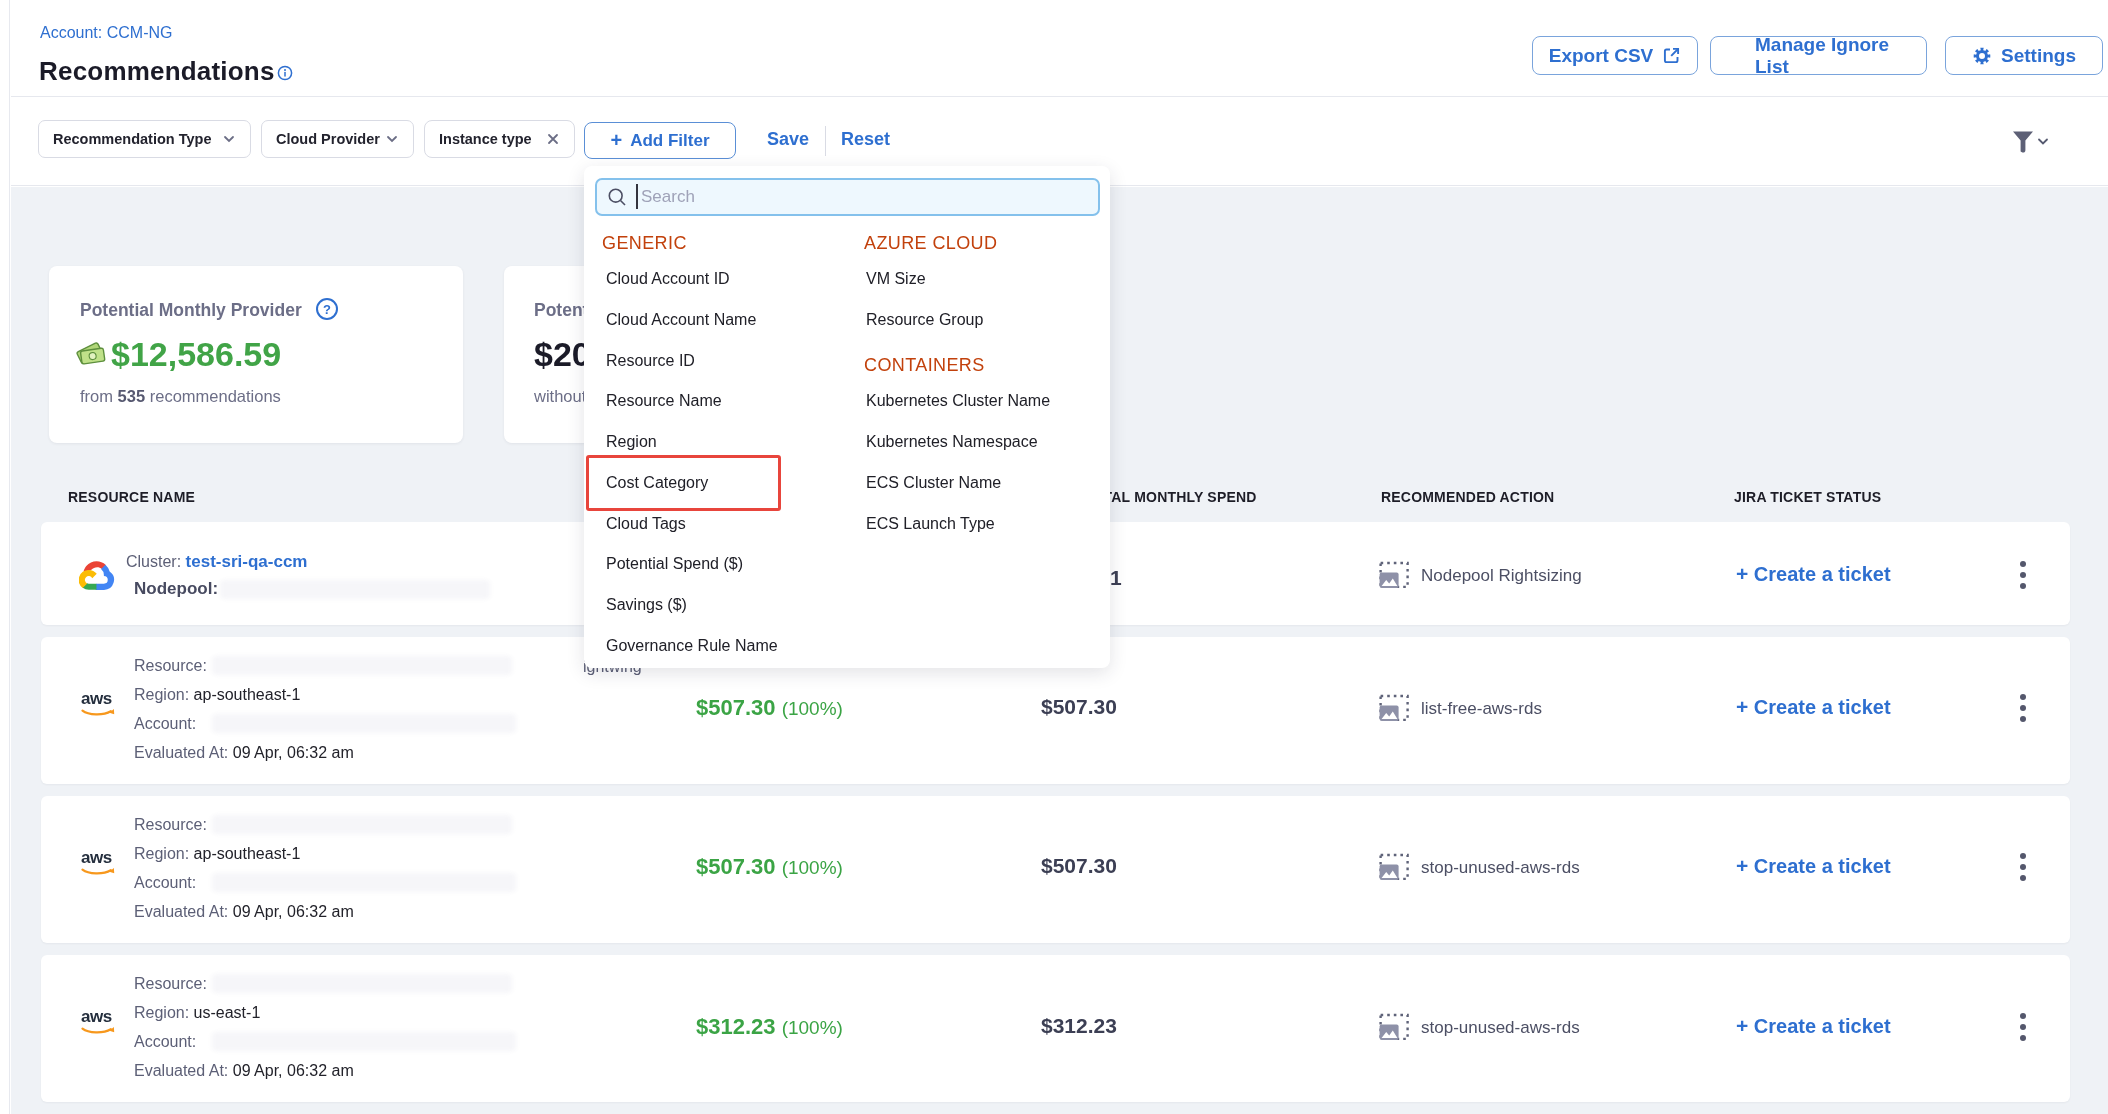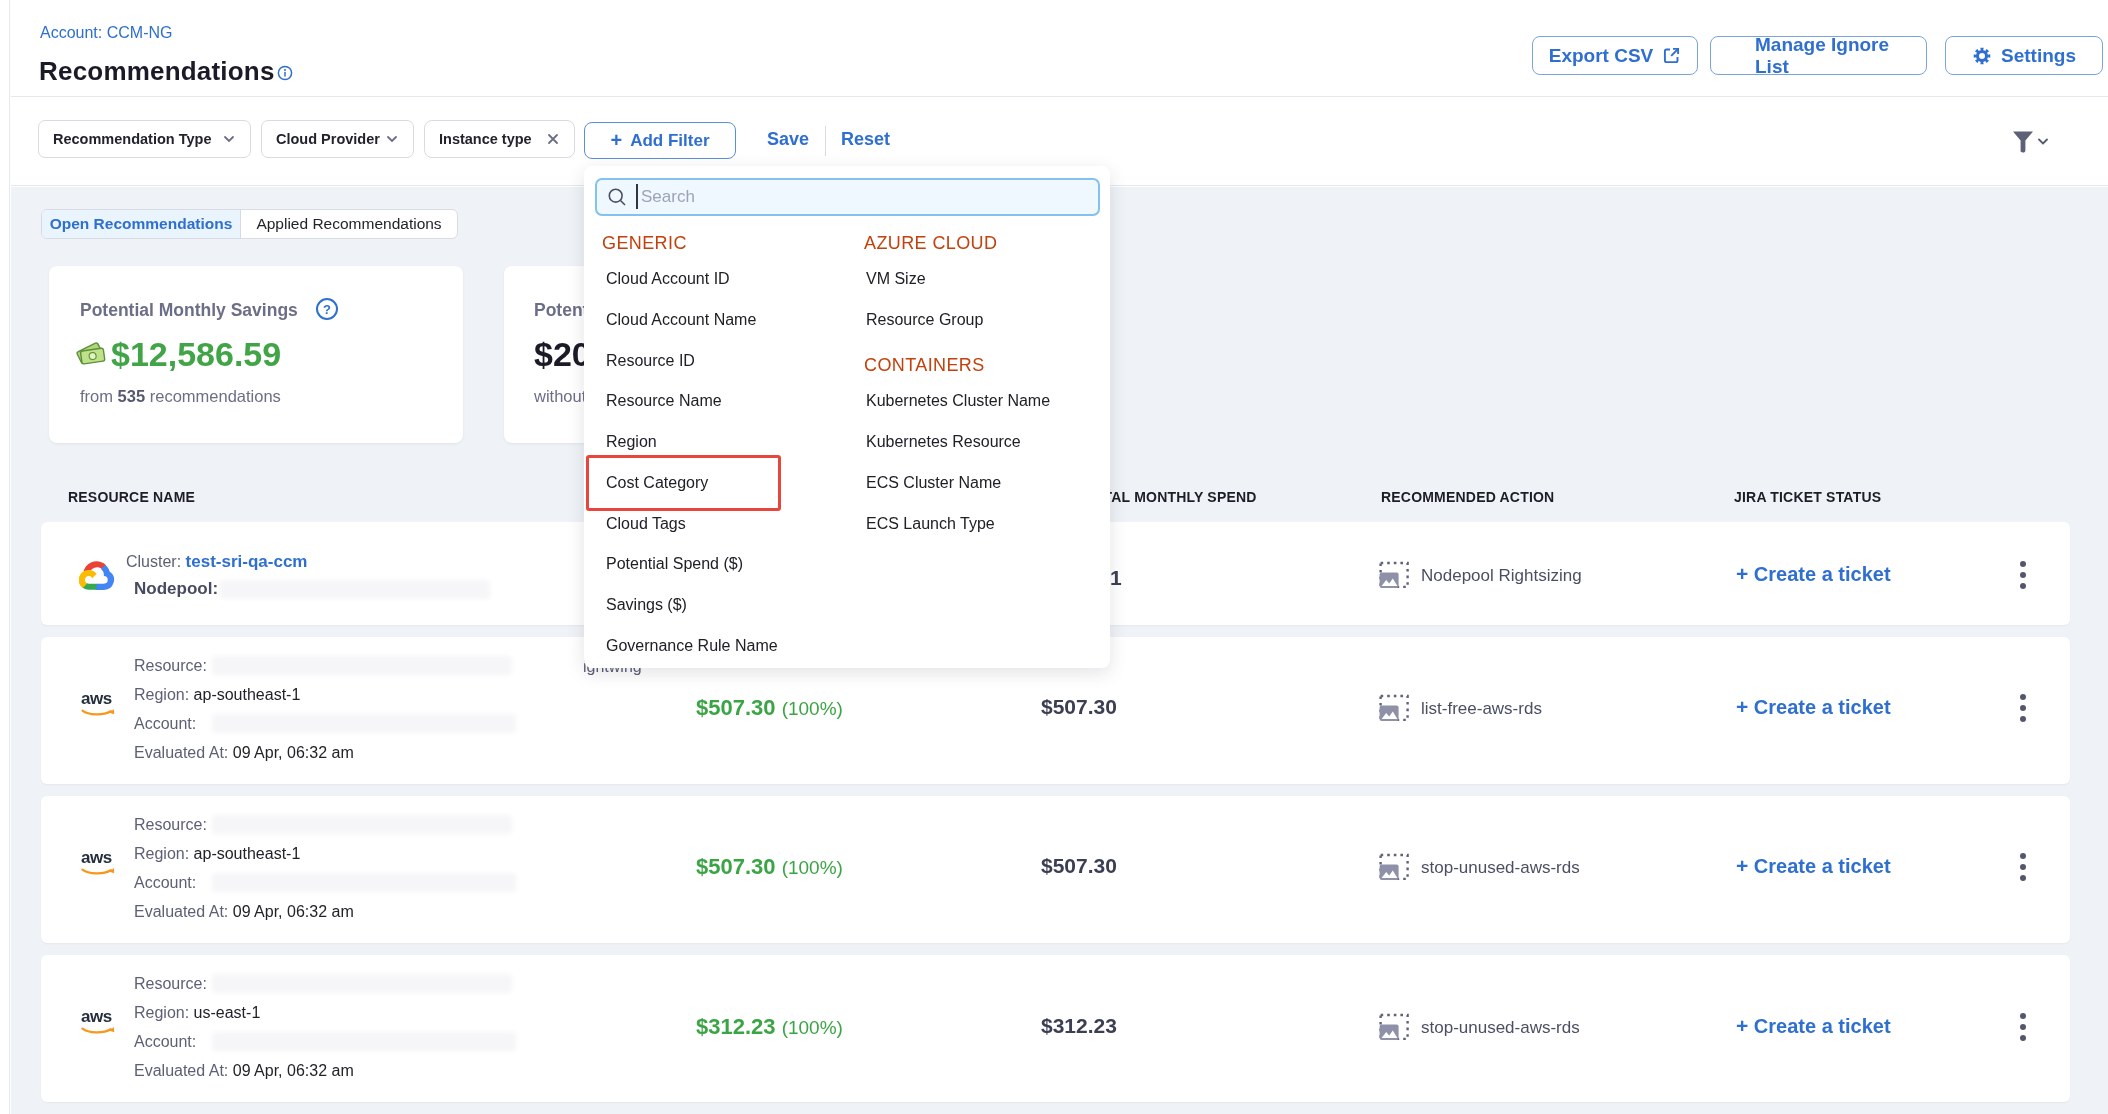--- a/index.html
+++ b/index.html
@@ -90,28 +90,24 @@
   <div class="abs blue bold" style="left:767px; top:129px; font-size:18px;">Save</div>
   <div class="abs" style="left:825px; top:126px; width:1px; height:30px; background:#d9dbe4;"></div>
   <div class="abs blue bold" style="left:841px; top:129px; font-size:18px;">Reset</div>
   <svg class="abs" style="left:2012px; top:130px;" width="22" height="24" viewBox="0 0 22 24">
     <path d="M1 1.5 h20 l-7.6 9.1 v9.6 c0 1.6 -1.6 2.9 -3 2.2 l-1.8-1 v-10.8 z" fill="#5d6076"></path>
   </svg>
   <svg class="abs" style="left:2037px; top:137px;" width="12" height="10" viewBox="0 0 12 10" fill="none" stroke="#565a70" stroke-width="1.8" stroke-linecap="round">
       <path d="M2 2.5 l4 4 4-4"></path>
     </svg>
 
-  <div class="abs" style="left:41px; top:209px; height:30px; border:1px solid #d9dbe4; border-radius:6px; background:#fff; display:flex; overflow:hidden;">
-    <div style="width:199px; background:#e9f4fc; color:#2e6fd0; font-weight:bold; font-size:15.5px; display:flex; align-items:center; justify-content:center; border-right:1px solid #d9dbe4;">Open Recommendations</div>
-    <div style="width:216px; color:#23232e; font-size:15.5px; display:flex; align-items:center; justify-content:center;">Applied Recommendations</div>
-  </div>
 
   <div class="card" style="left:49px; top:266px; width:414px; height:177px;"></div>
   <div class="card" style="left:504px; top:266px; width:414px; height:177px;"></div>
-  <div class="abs" style="left:80px; top:300px; font-size:17.5px; font-weight:bold; color:#6c6e87;">Potential Monthly Savings</div>
+  <div class="abs" style="left:80px; top:300px; font-size:17.5px; font-weight:bold; color:#6c6e87;">Potential Monthly Provider</div>
   <svg class="abs" style="left:315px; top:297px;" width="24" height="24" viewBox="0 0 24 24">
     <circle cx="12" cy="12" r="10" fill="none" stroke="#2e6fd0" stroke-width="2"></circle>
     <text x="12" y="16.6" font-size="13" font-weight="bold" fill="#2e6fd0" text-anchor="middle" font-family="Liberation Sans">?</text>
   </svg>
   <svg class="abs" style="left:76px; top:338px;" width="32" height="30" viewBox="0 0 32 30">
     <g transform="rotate(-26 13 15)">
       <rect x="2" y="9" width="23" height="13" rx="2" fill="#b0d678" stroke="#5d8f3d" stroke-width="1.4"></rect>
     </g>
     <g transform="rotate(-8 17 17)">
       <rect x="5" y="11.5" width="23" height="13" rx="2" fill="#bfe189" stroke="#5d8f3d" stroke-width="1.4"></rect>
@@ -260,18 +256,18 @@
   <div class="ddi" style="left:606px; top:474px;">Cost Category</div>
   <div class="ddi" style="left:606px; top:515px;">Cloud Tags</div>
   <div class="ddi" style="left:606px; top:555px;">Potential Spend ($)</div>
   <div class="ddi" style="left:606px; top:596px;">Savings ($)</div>
   <div class="ddi" style="left:606px; top:637px;">Governance Rule Name</div>
   <div class="ddh" style="left:864px; top:233px;">AZURE CLOUD</div>
   <div class="ddi" style="left:866px; top:270px;">VM Size</div>
   <div class="ddi" style="left:866px; top:311px;">Resource Group</div>
   <div class="ddh" style="left:864px; top:355px;">CONTAINERS</div>
   <div class="ddi" style="left:866px; top:392px;">Kubernetes Cluster Name</div>
-  <div class="ddi" style="left:866px; top:433px;">Kubernetes Resource</div>
+  <div class="ddi" style="left:866px; top:433px;">Kubernetes Namespace</div>
   <div class="ddi" style="left:866px; top:474px;">ECS Cluster Name</div>
   <div class="ddi" style="left:866px; top:515px;">ECS Launch Type</div>
 
   <div class="abs" style="left:586px; top:455px; width:195px; height:56px; border:3px solid #e8453c; border-radius:3px;"></div>
 </div>
 
 </body></html>

